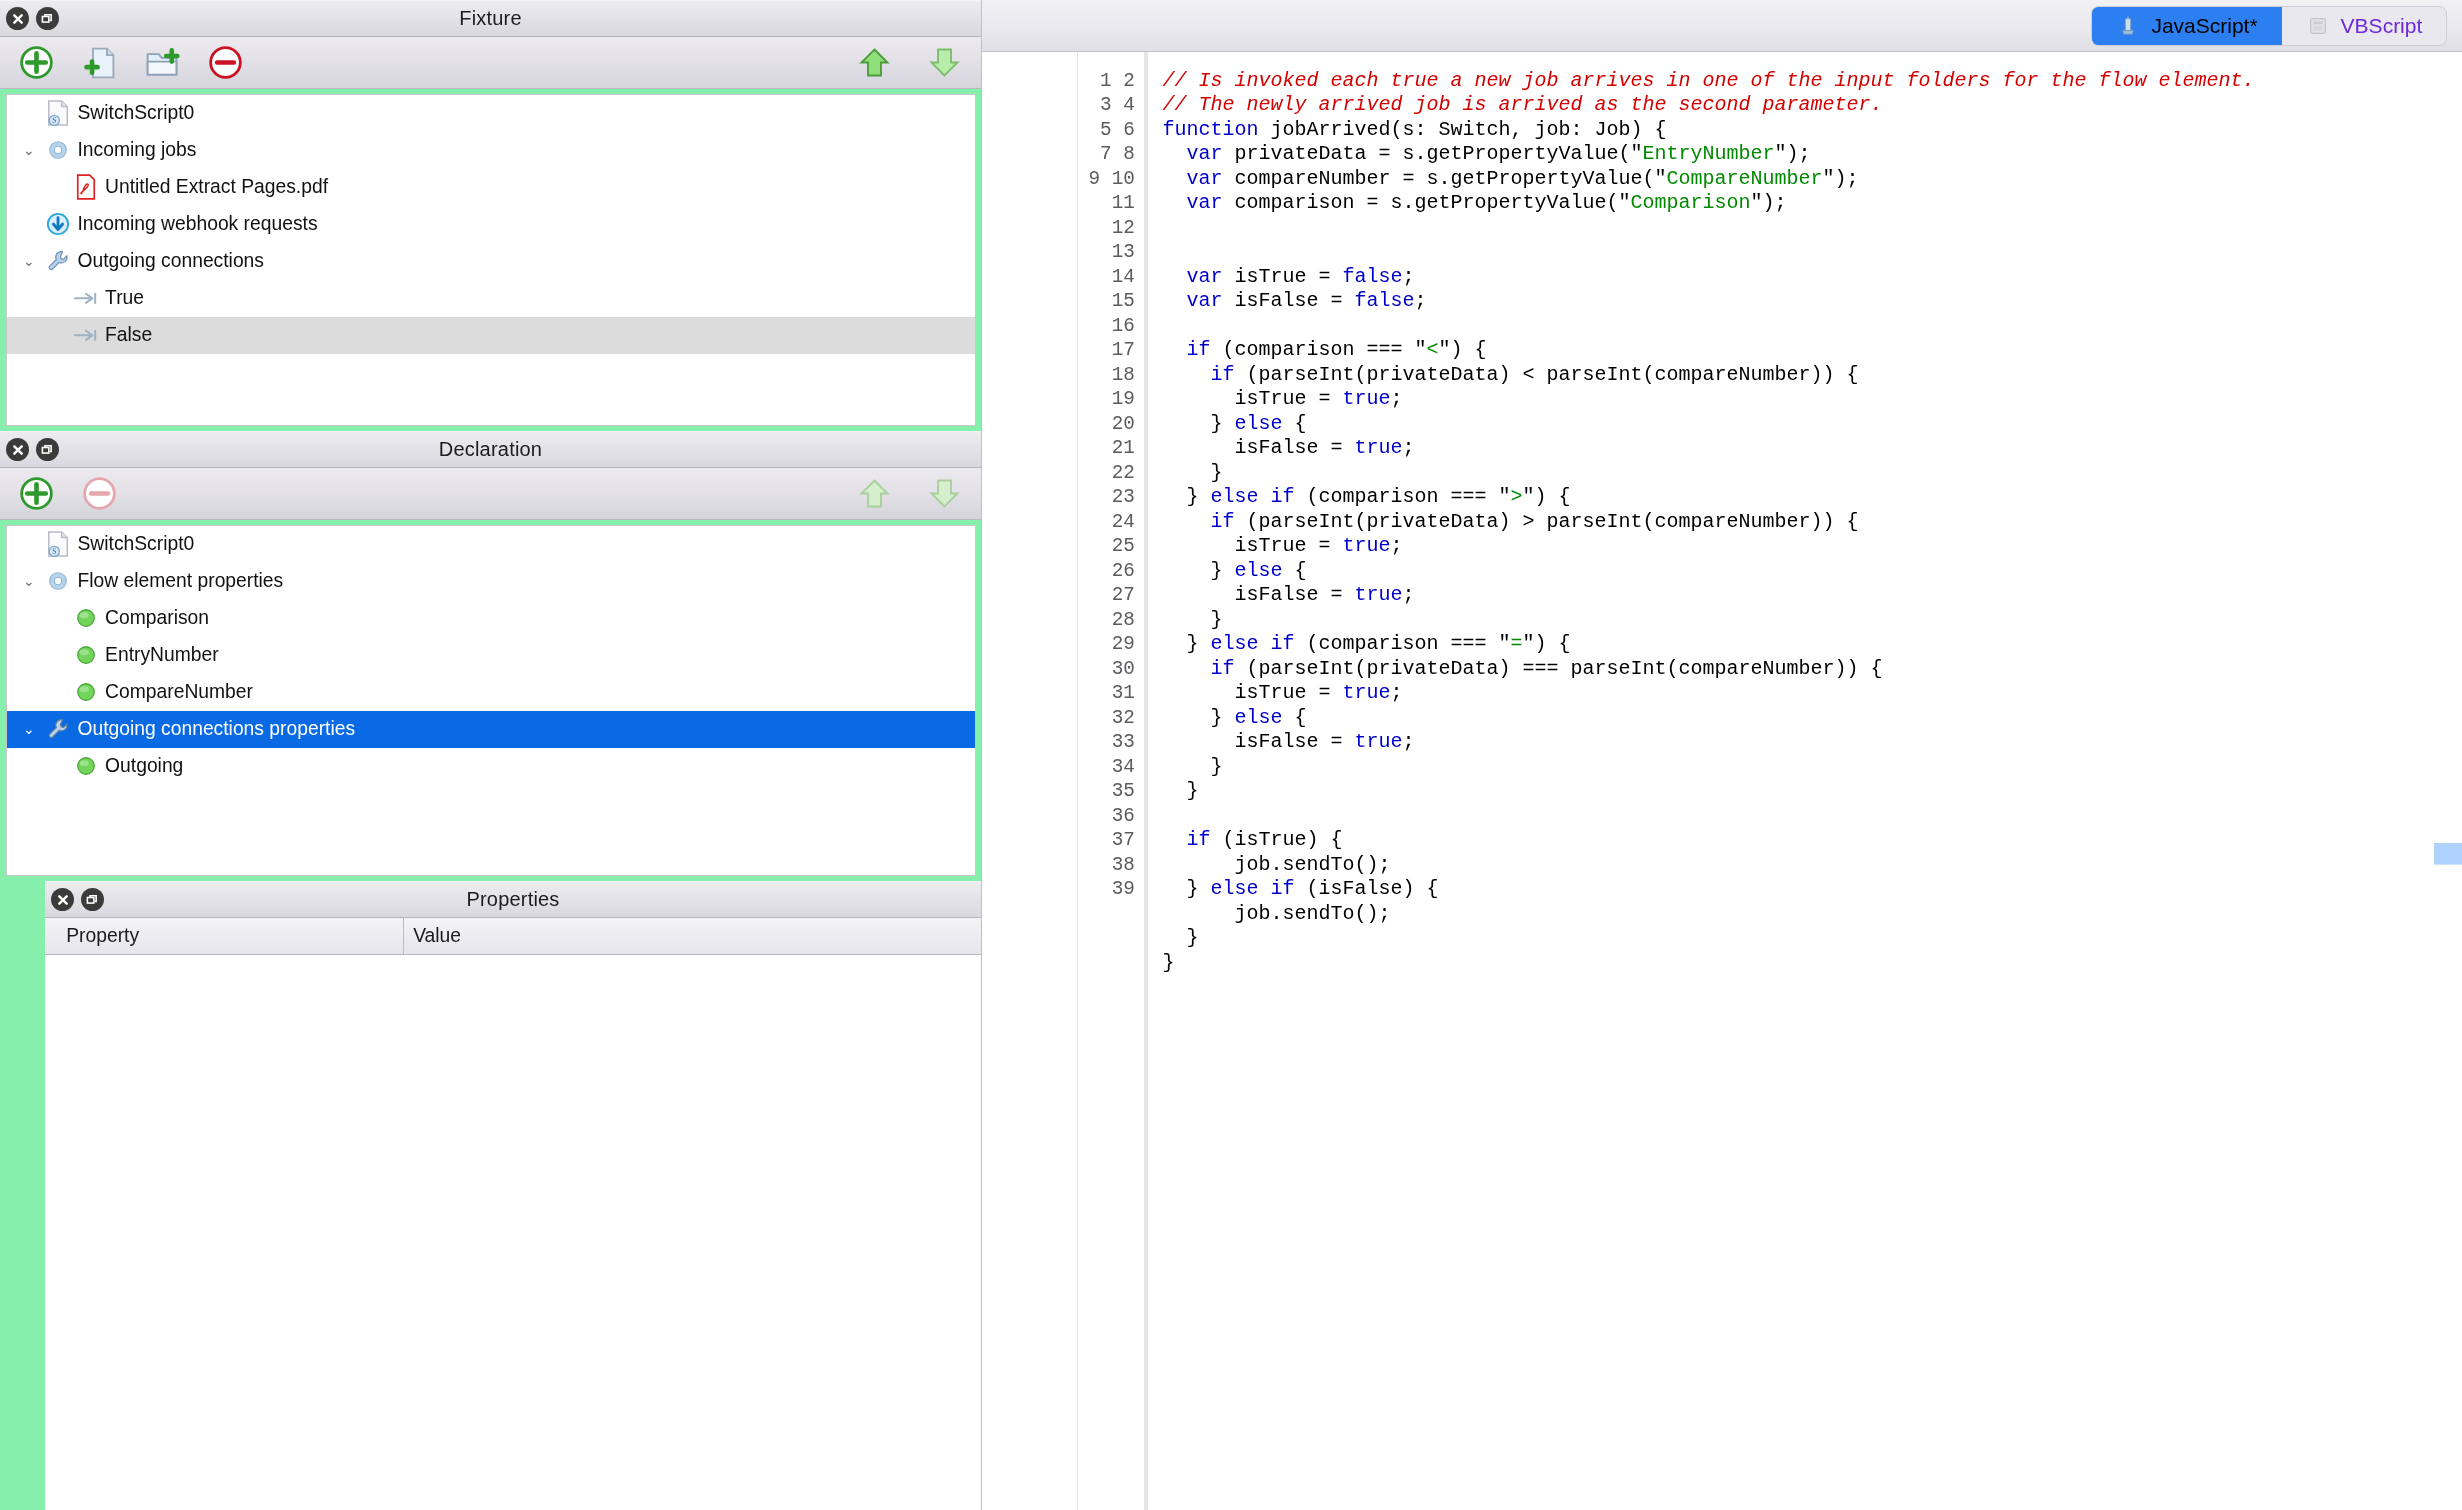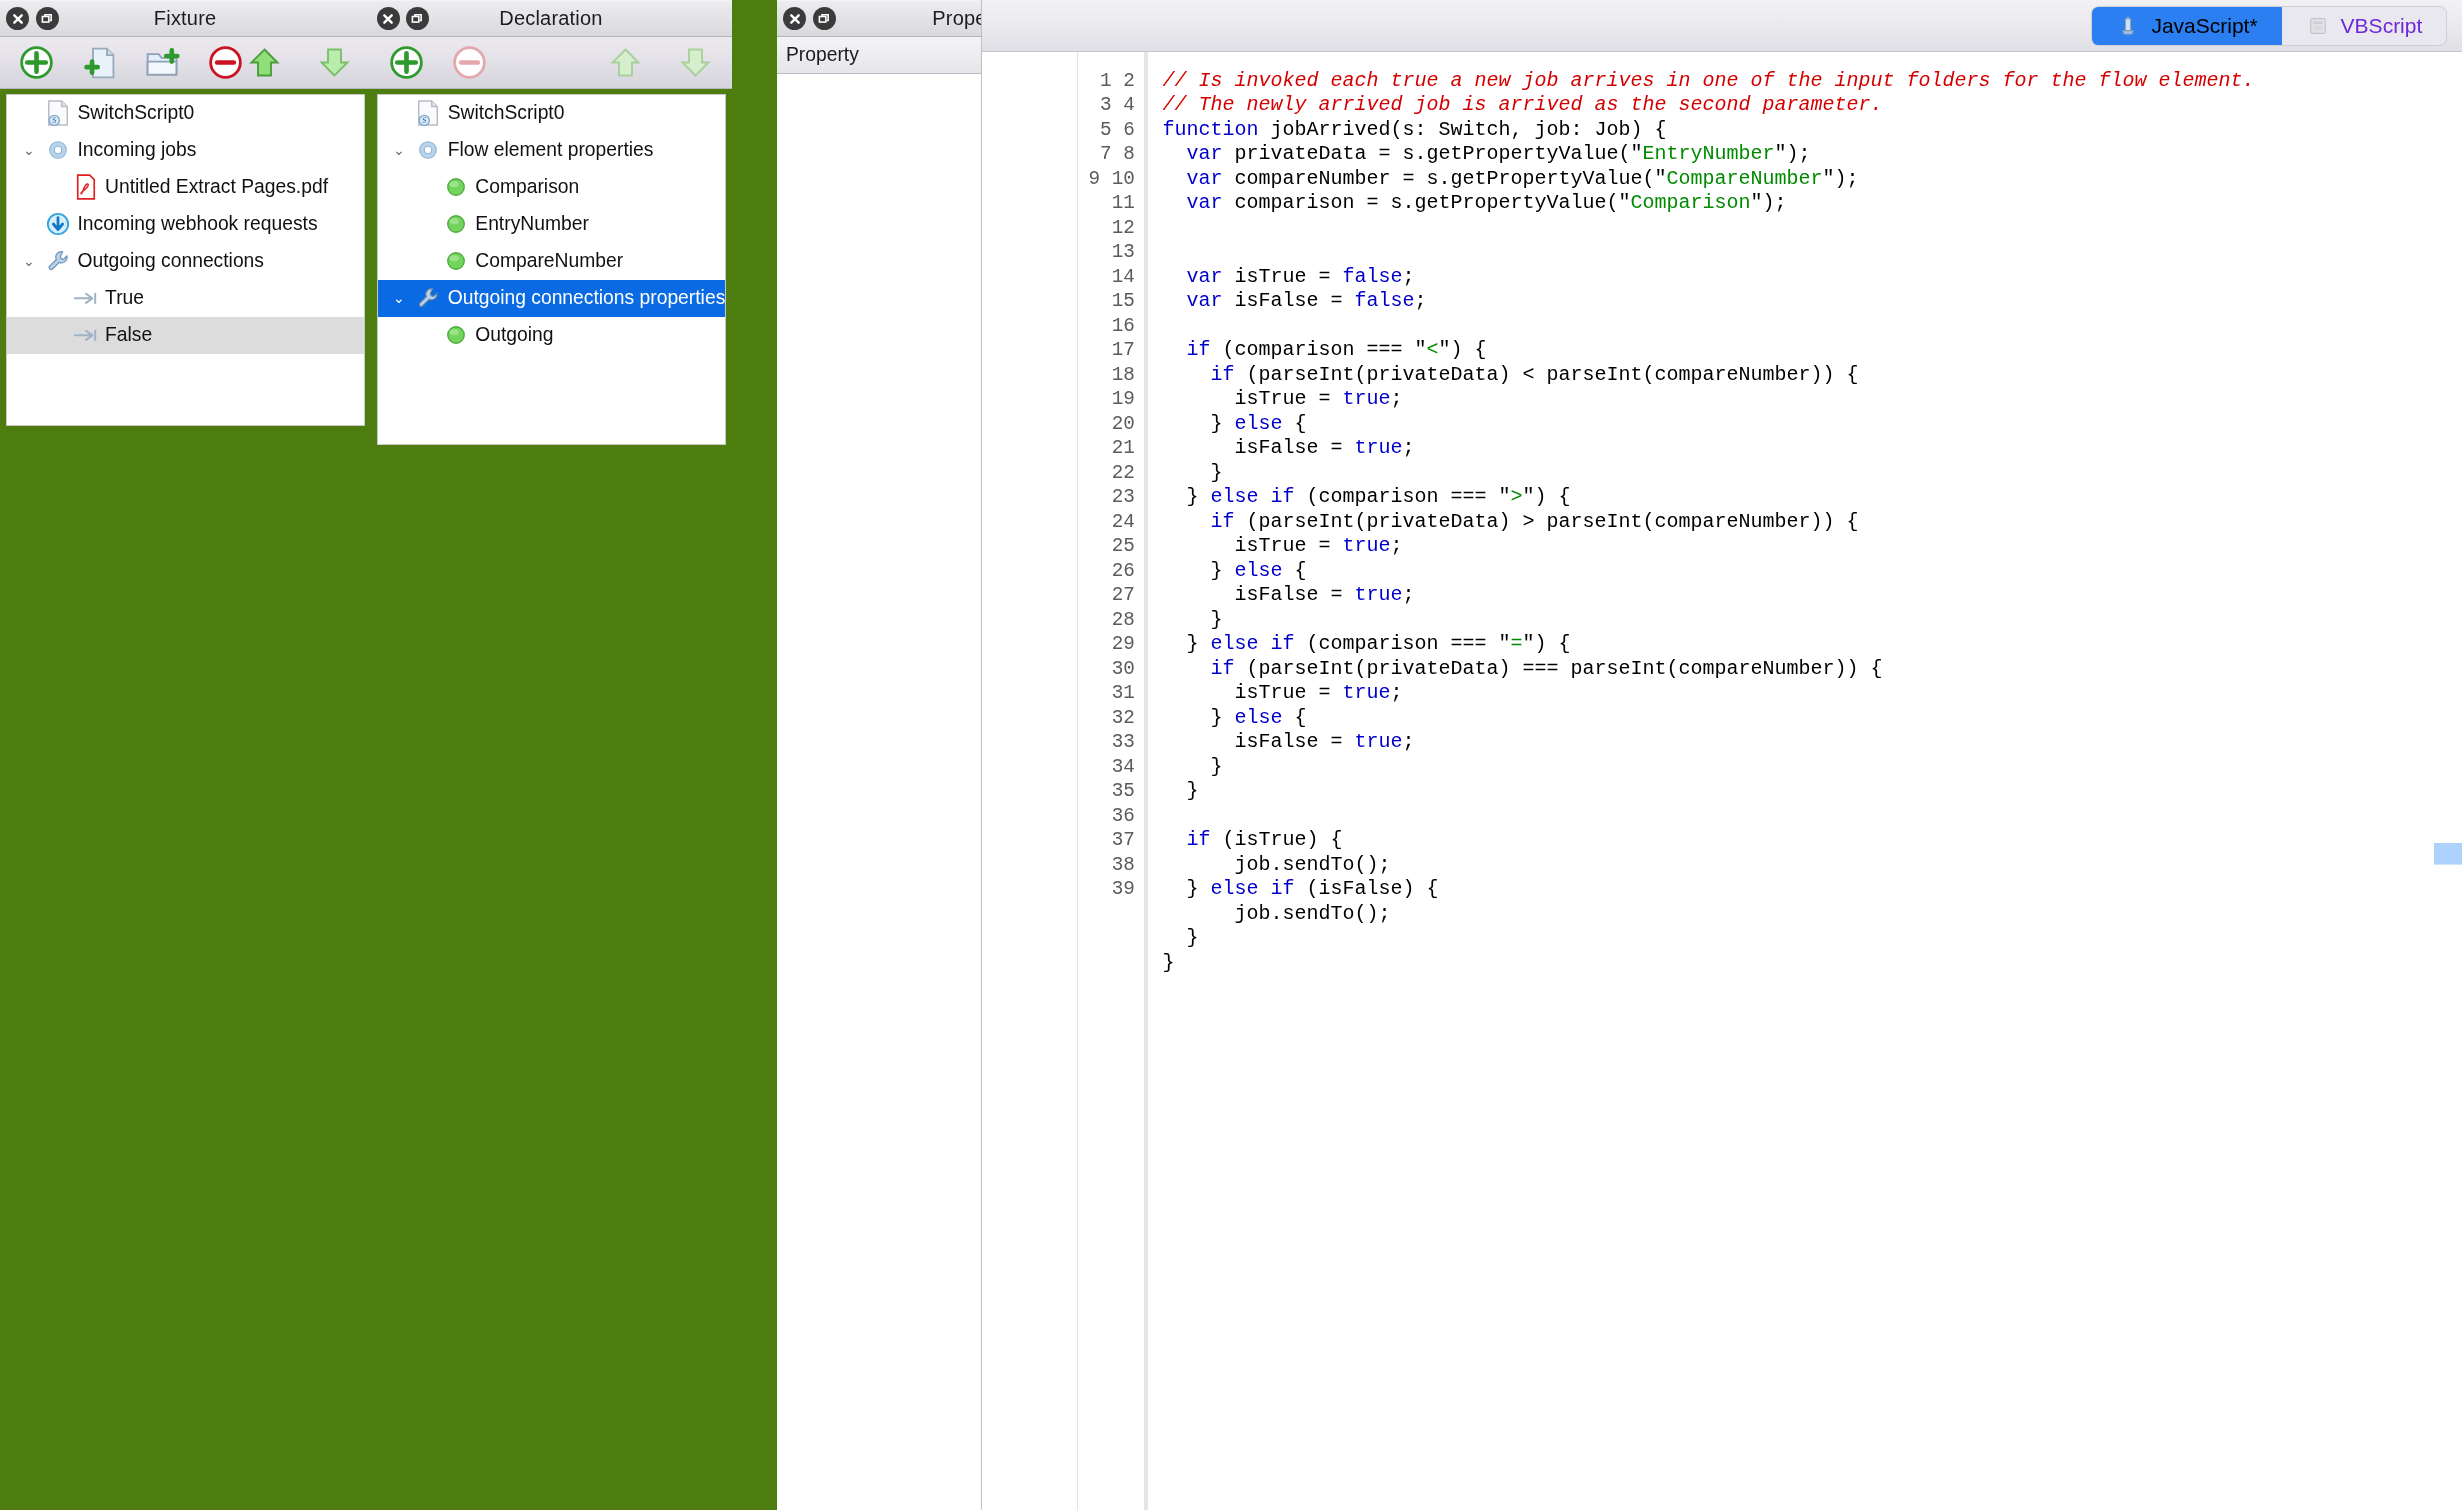--- a/index.html
+++ b/index.html
@@ -8,22 +8,22 @@
     width:2462px; height:1511px;
     background:#ffffff;
     font-family:"Liberation Sans", sans-serif;
     overflow:hidden;
     position:relative;
   }
 
   
   #left-column {
     position:absolute; left:0; top:0; width:981px; height:1511px;
-    background:#4d7c0f;
-    display:flex; 
+    background:#86efac;
+    display:flex; flex-direction:column;
   }
 
   .panel { display:flex; flex-direction:column; position:relative; }
 
   .panel-titlebar {
     height:37px; flex:0 0 37px;
     background:linear-gradient(to bottom,#ededf0 0%,#e3e2e7 50%,#d9d8de 100%);
     border-bottom:0.9px solid #b6b5bb;
     border-top:0.9px solid #f4f3f6;
     display:flex; align-items:center; position:relative;
@@ -84,20 +84,21 @@
   .indent-1 { padding-left:7.4px; }
   .indent-2 { padding-left:35px; }
 
   
   .prop-header {
     display:flex; height:37px; flex:0 0 37px;
     background:linear-gradient(to bottom,#f4f3f6,#e6e5ea);
     border-bottom:0.9px solid #bcbac2;
     font-size:19.3px; color:#1b1b1d;
     align-items:center;
+    padding-left:12px;
   }
   .prop-col { padding-left:9.2px; height:100%; display:flex; align-items:center; }
   .prop-col.first { width:347px; flex:0 0 347px; border-right:0.9px solid #bcbac2; }
   .prop-body { flex:1 1 auto; background:#ffffff; }
 
   
   #editor-pane {
     position:absolute; left:981px; top:0; right:0; bottom:0;
     background:#ffffff;
     border-left:0.9px solid #bfbfc4;

